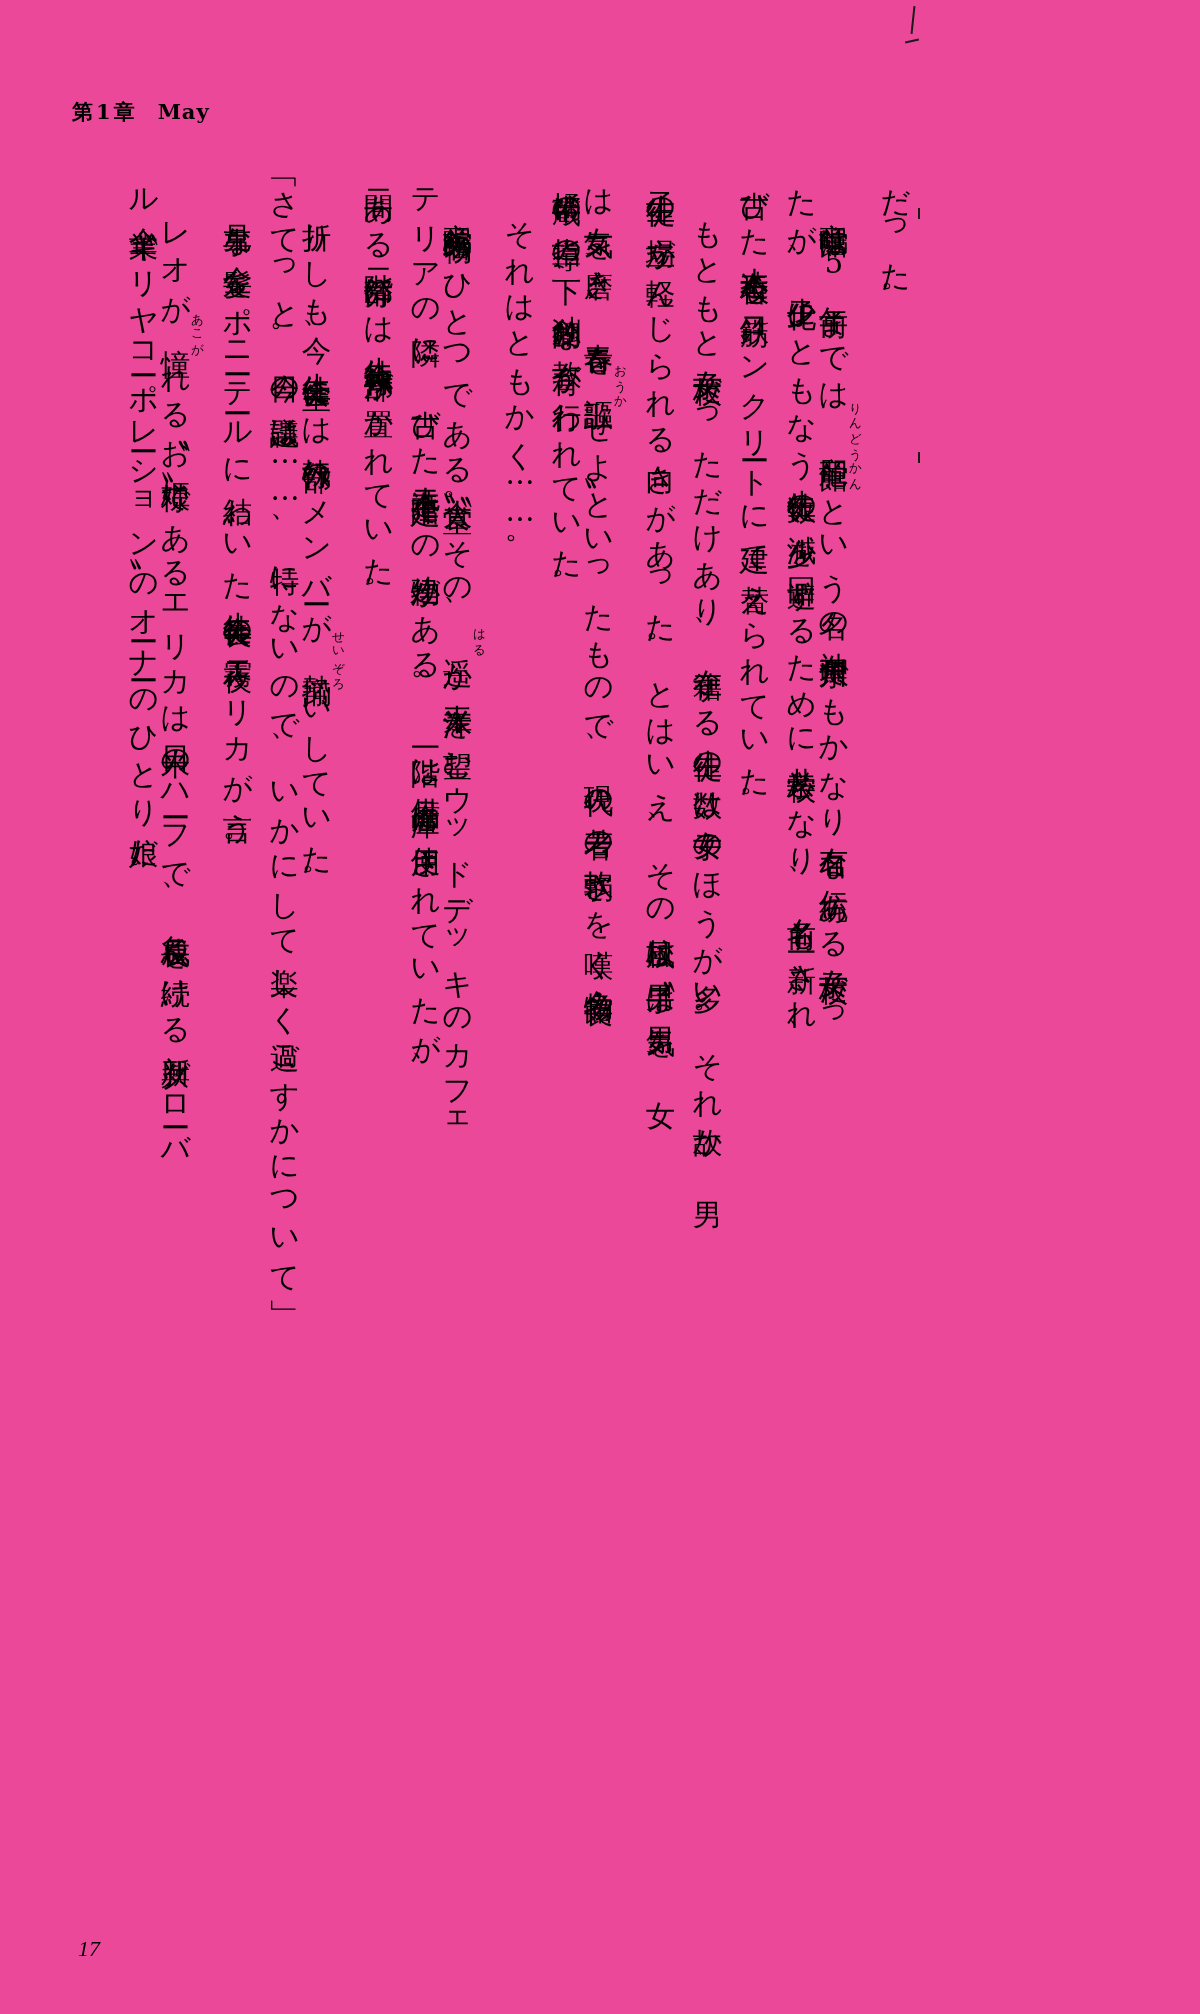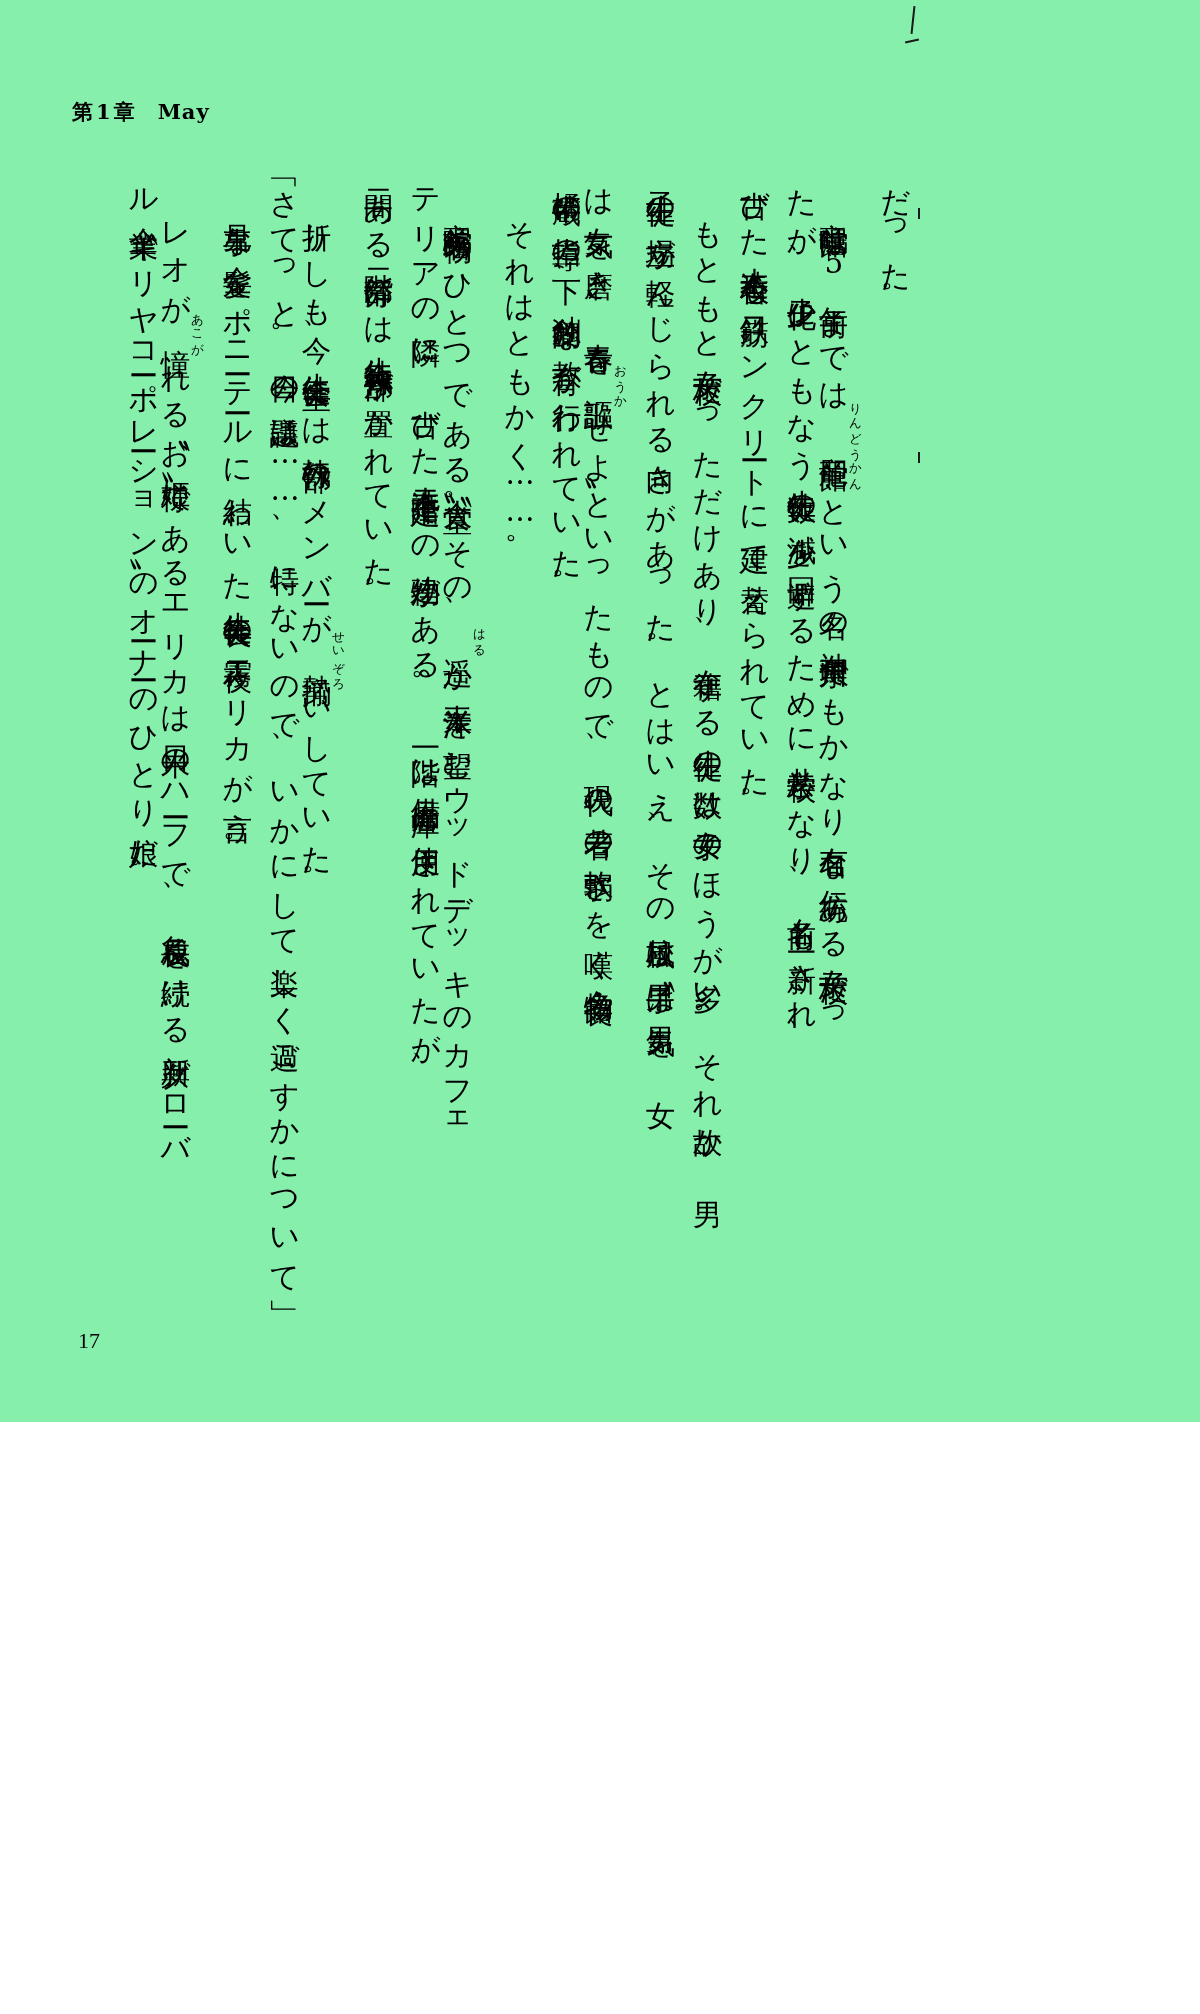--- a/index.html
+++ b/index.html
@@ -7,22 +7,22 @@
     padding: 0;
     background: #ffffff;
   }
   body {
     font-family: "Liberation Serif", serif;
     color: #000000;
   }
   .page {
     position: relative;
     width: 1200px;
-    height: 1422px;
-    background: #86efac;
+    height: 2014px;
+    background: #ec4899;
     overflow: hidden;
   }
   
   .artifact {
     position: absolute;
     background: #1a1a1a;
   }
   .art1 { left: 912px; top: 6px;  width: 2px;  height: 28px; transform: rotate(6deg); }
   .art2 { left: 905px; top: 40px; width: 14px; height: 2px;  transform: rotate(-12deg); }
   .art3 { left: 918px; top: 208px; width: 2px; height: 11px; }
@@ -39,22 +39,23 @@
     letter-spacing: 1px;
     white-space: nowrap;
   }
   .running-head .chap-no { margin: 0 2px; }
   .running-head .chap-title { margin-left: 22px; }
 
   
   .folio {
     position: absolute;
     left: 78px;
-    bottom: 68px;
+    bottom: 52px;
     font-family: "Liberation Serif", serif;
+    font-style: italic;
     font-size: 22px;
   }
 
   
   .textblock {
     position: absolute;
     top: 168px;
     left: 62px;
     width: 848px;
     height: 1230px;

